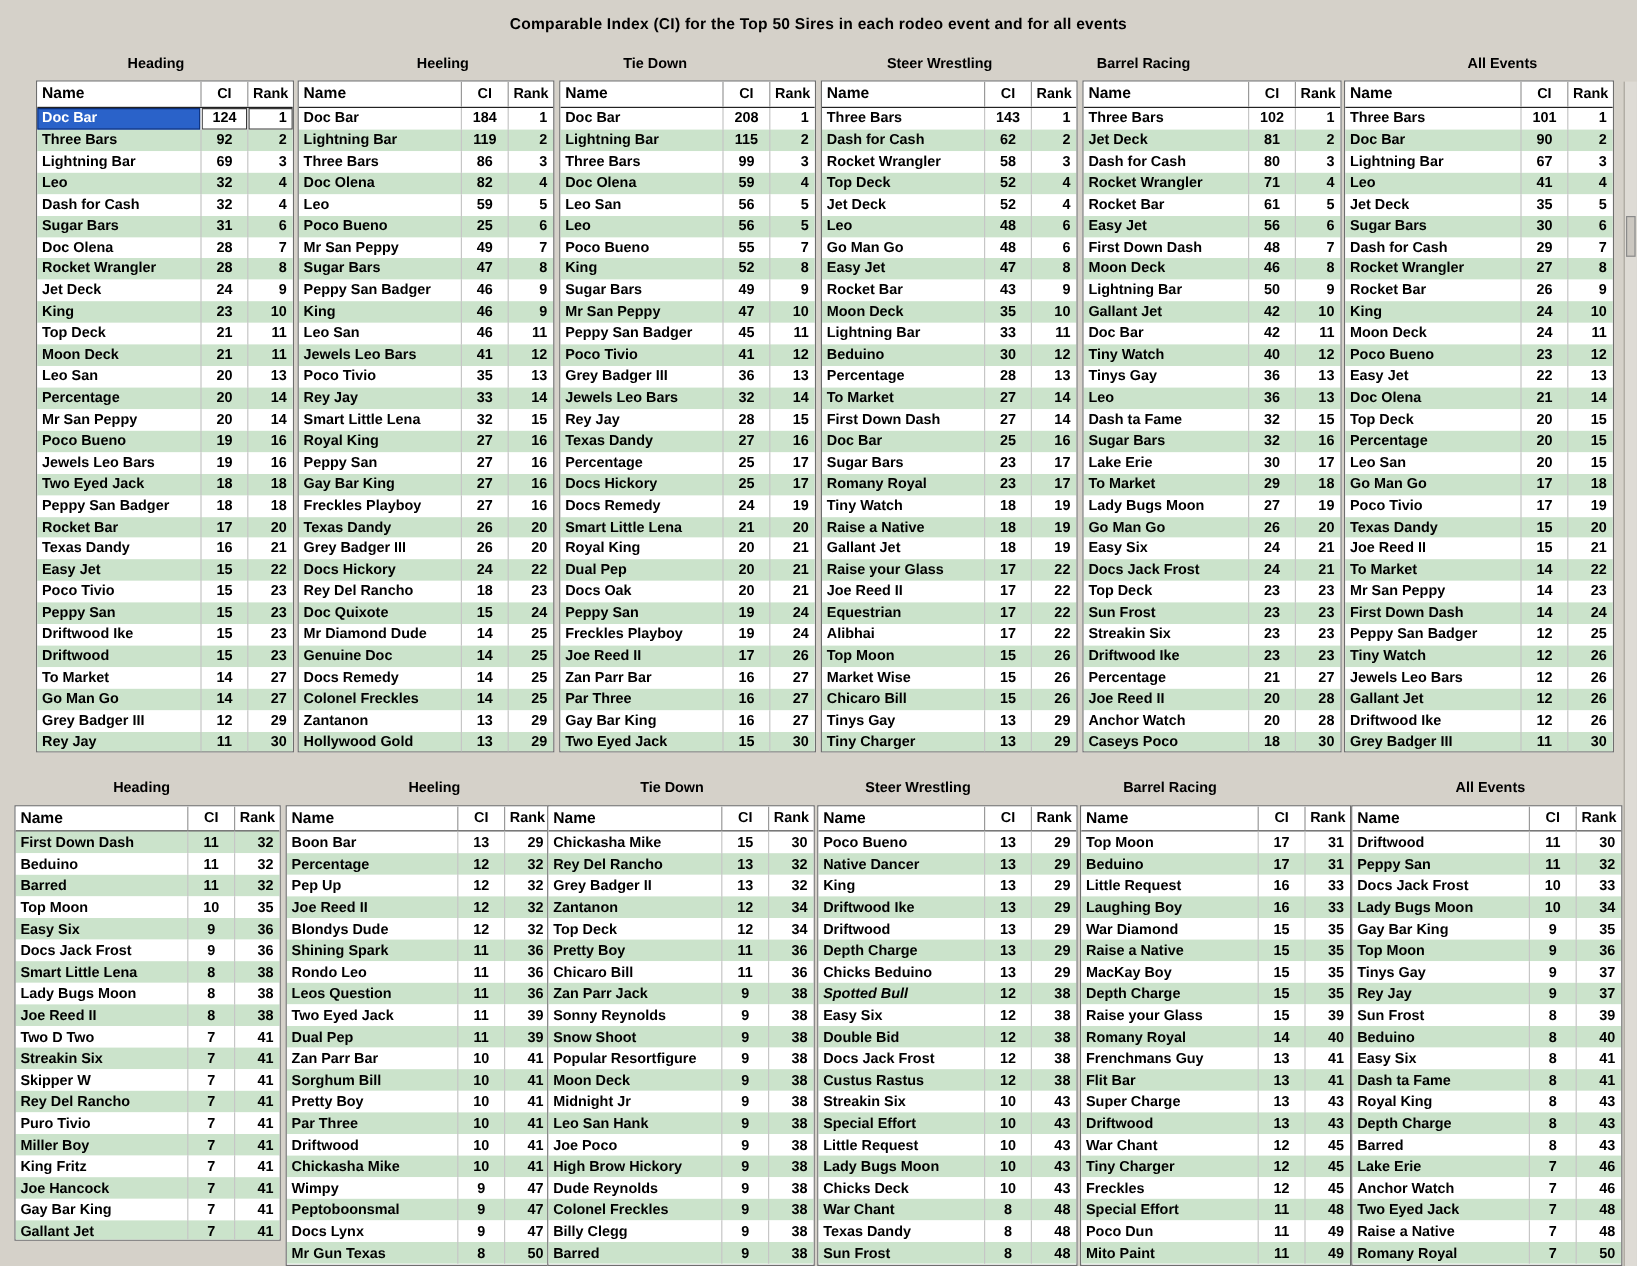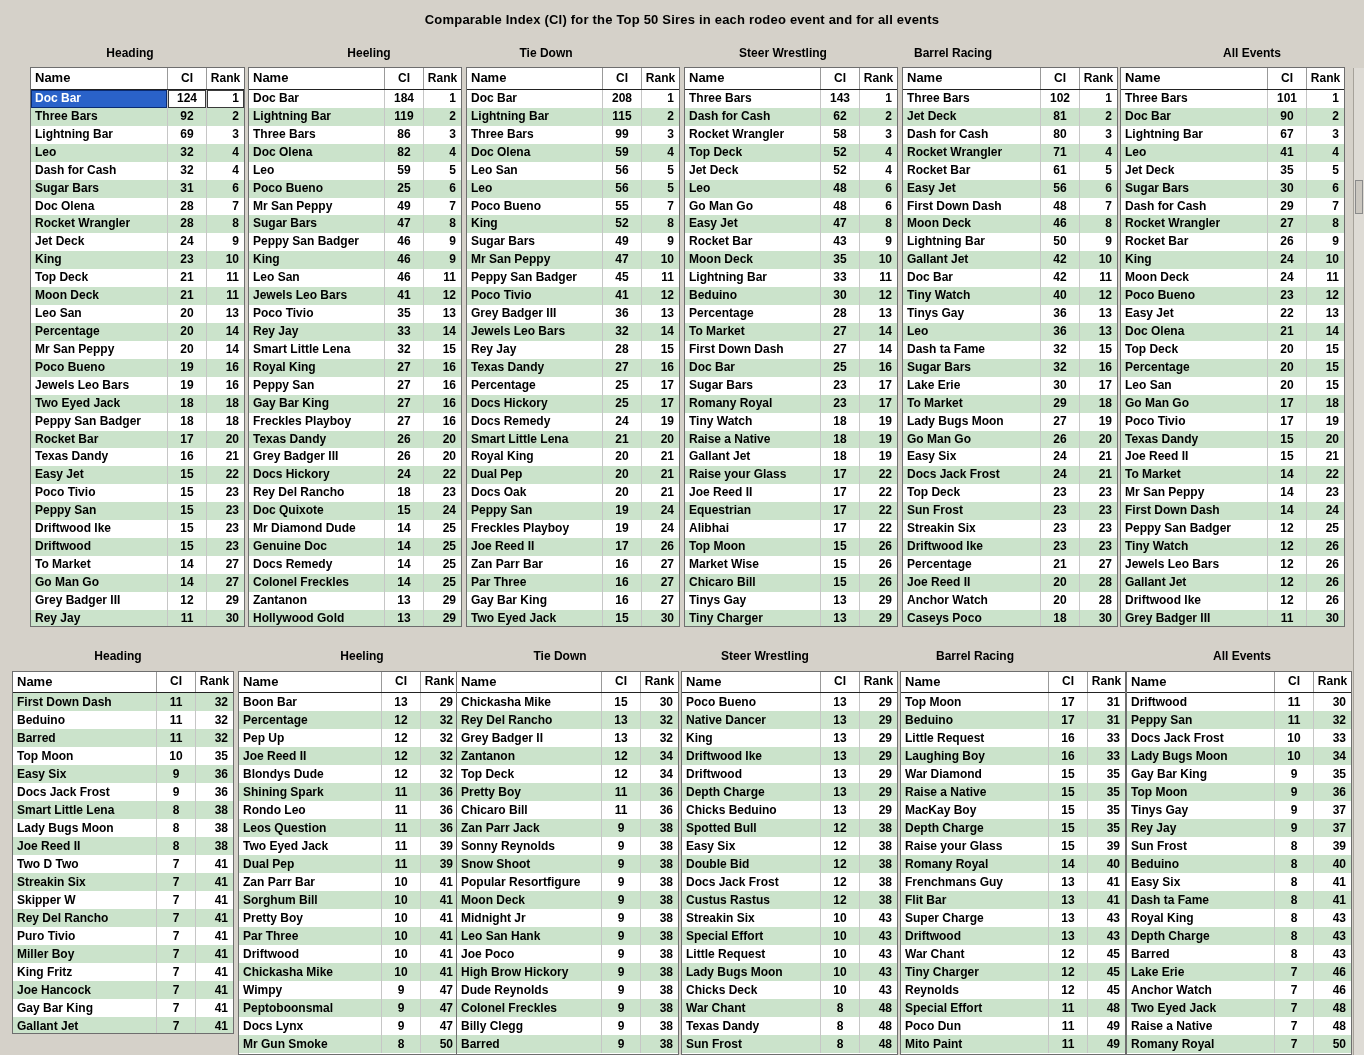--- a/index.html
+++ b/index.html
@@ -1201,21 +1201,21 @@
         <div class="c name" style="width: 142px;">Peptoboonsmal</div>
         <div class="c ci" style="width: 39px;">9</div>
         <div class="c rank" style="width: 38px;">47</div>
       </div>
       <div class="row" style="height: 18px; line-height: 18px;">
         <div class="c name" style="width: 142px;">Docs Lynx</div>
         <div class="c ci" style="width: 39px;">9</div>
         <div class="c rank" style="width: 38px;">47</div>
       </div>
       <div class="row shade" style="height: 18px; line-height: 18px;">
-        <div class="c name" style="width: 142px;">Mr Gun Smoke</div>
+        <div class="c name" style="width: 142px;">Mr Gun Texas</div>
         <div class="c ci" style="width: 39px;">8</div>
         <div class="c rank" style="width: 38px;">50</div>
       </div>
     </div>
     <div class="caption" style="left: 560px; top: 649px;">Tie Down</div>
     <div class="grid" style="left: 456px; top: 671px; width: 223px; height: 384px;">
       <div class="hdr" style="height: 20px; line-height: 19px;">
         <div class="c hname" style="width: 144px;">Name</div>
         <div class="c hci" style="width: 39px;">CI</div>
         <div class="c hrank" style="width: 38px;">Rank</div>
@@ -1357,21 +1357,21 @@
         <div class="c name" style="width: 138px;">Depth Charge</div>
         <div class="c ci" style="width: 39px;">13</div>
         <div class="c rank" style="width: 38px;">29</div>
       </div>
       <div class="row" style="height: 18px; line-height: 18px;">
         <div class="c name" style="width: 138px;">Chicks Beduino</div>
         <div class="c ci" style="width: 39px;">13</div>
         <div class="c rank" style="width: 38px;">29</div>
       </div>
       <div class="row shade" style="height: 18px; line-height: 18px;">
-        <div class="c name" style="width: 138px;">Spotted Bull</div>
+        <div class="c name" style="width: 138px; font-style: italic;">Spotted Bull</div>
         <div class="c ci" style="width: 39px;">12</div>
         <div class="c rank" style="width: 38px;">38</div>
       </div>
       <div class="row" style="height: 18px; line-height: 18px;">
         <div class="c name" style="width: 138px;">Easy Six</div>
         <div class="c ci" style="width: 39px;">12</div>
         <div class="c rank" style="width: 38px;">38</div>
       </div>
       <div class="row shade" style="height: 18px; line-height: 18px;">
         <div class="c name" style="width: 138px;">Double Bid</div>
@@ -1510,21 +1510,21 @@
         <div class="c name" style="width: 147px;">War Chant</div>
         <div class="c ci" style="width: 39px;">12</div>
         <div class="c rank" style="width: 38px;">45</div>
       </div>
       <div class="row shade" style="height: 18px; line-height: 18px;">
         <div class="c name" style="width: 147px;">Tiny Charger</div>
         <div class="c ci" style="width: 39px;">12</div>
         <div class="c rank" style="width: 38px;">45</div>
       </div>
       <div class="row" style="height: 18px; line-height: 18px;">
-        <div class="c name" style="width: 147px;">Reynolds</div>
+        <div class="c name" style="width: 147px;">Freckles</div>
         <div class="c ci" style="width: 39px;">12</div>
         <div class="c rank" style="width: 38px;">45</div>
       </div>
       <div class="row shade" style="height: 18px; line-height: 18px;">
         <div class="c name" style="width: 147px;">Special Effort</div>
         <div class="c ci" style="width: 39px;">11</div>
         <div class="c rank" style="width: 38px;">48</div>
       </div>
       <div class="row" style="height: 18px; line-height: 18px;">
         <div class="c name" style="width: 147px;">Poco Dun</div>

